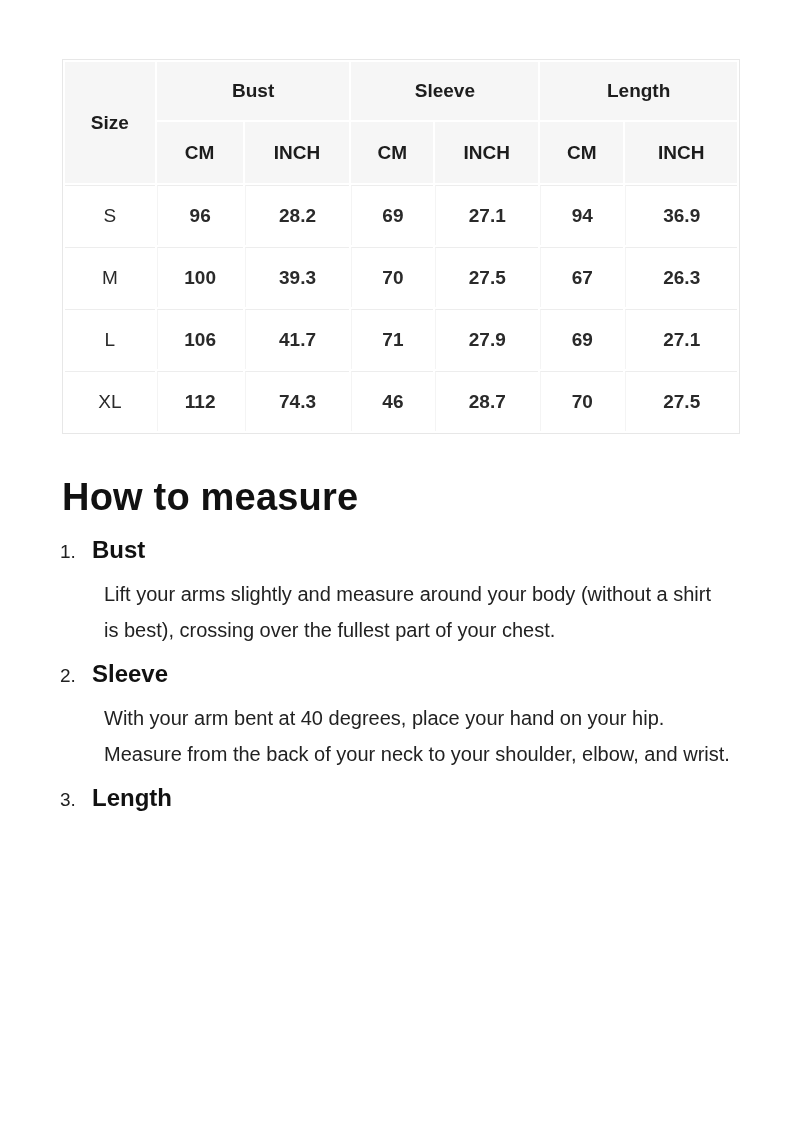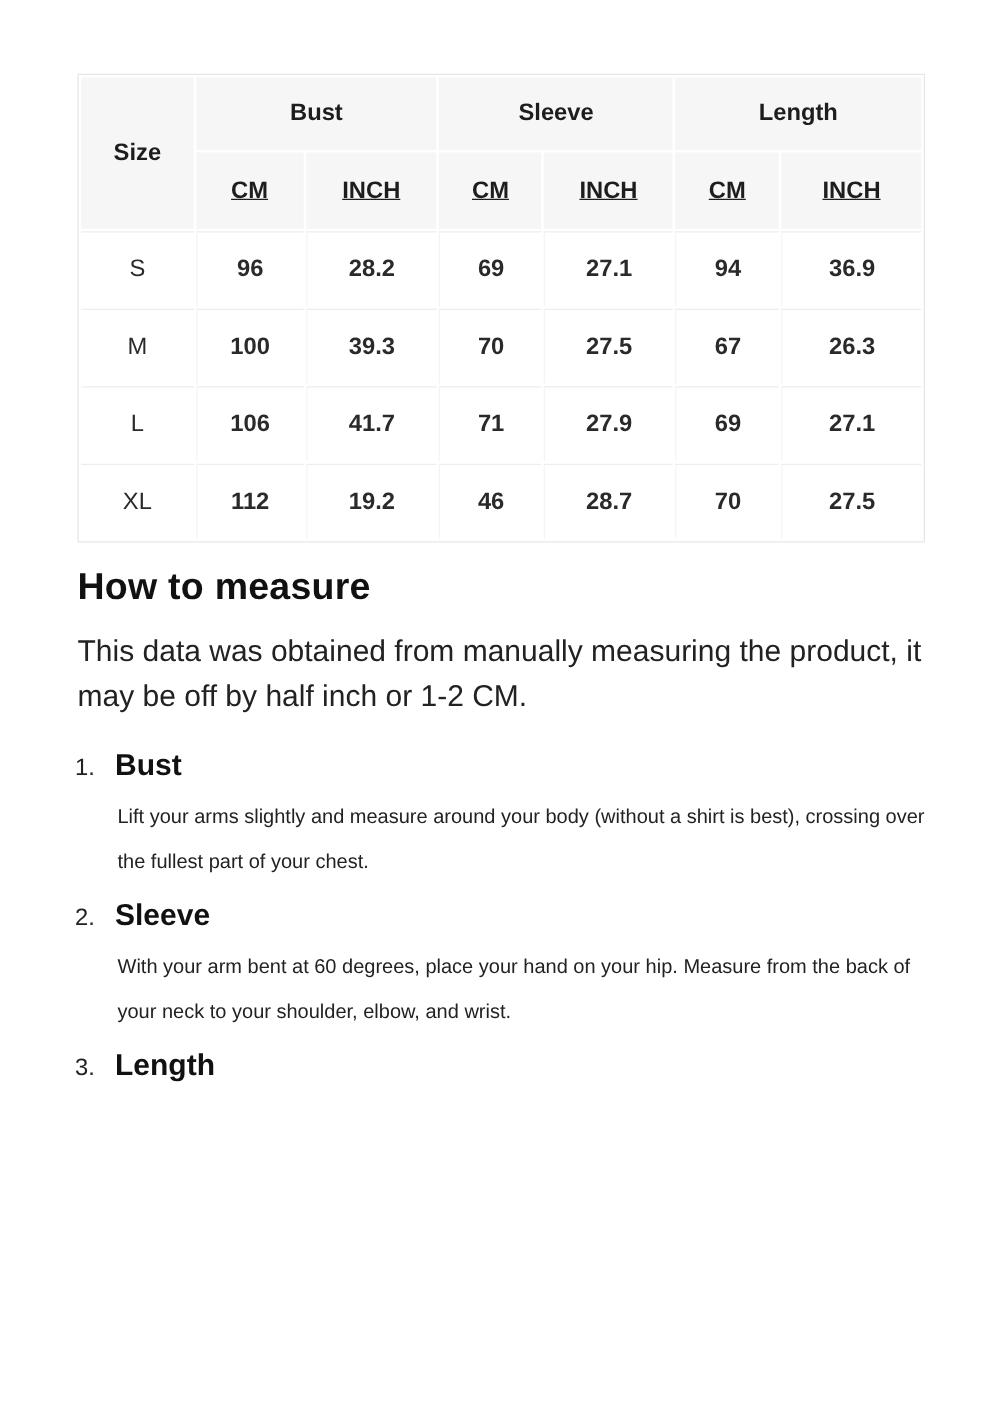--- a/index.html
+++ b/index.html
@@ -39,39 +39,39 @@
   table.size-chart th {
     background: #f6f6f6;
     font-size: 19px;
     font-weight: bold;
     color: #1d1d1d;
     text-align: center;
     vertical-align: middle;
     padding: 0;
   }
   table.size-chart th.group-th { height: 58px; }
-  table.size-chart th.unit-th  { height: 61px; text-decoration: underline; }
+  table.size-chart th.unit-th  { height: 61px; }
   table.size-chart td {
     background: #ffffff;
     font-size: 19px;
     color: #2a2a2a;
     text-align: center;
     vertical-align: middle;
     height: 60px;
     padding: 0;
     border-top: 1px solid #ededed;
   }
   table.size-chart td + td { border-left: 1px solid #f4f4f4; font-weight: bold; }
 
   
   .htm-title {
-    font-size: 30px;
+    font-size: 38px;
     font-weight: bold;
     color: #111111;
-    margin: 19px 0 17px 0;
+    margin: 42px 0 17px 0;
     letter-spacing: 0.2px;
   }
   .htm-intro {
     font-size: 24px;
     line-height: 36px;
     color: #222222;
     margin: 0 0 23px 0;
     max-width: 680px;
   }
   ol.steps {
@@ -92,24 +92,24 @@
     color: #222222;
   }
   .step-label {
     display: block;
     font-size: 24px;
     font-weight: bold;
     color: #111111;
     margin: 0 0 9px 0;
   }
   .step-text {
-    font-size: 16px;
+    font-size: 20px;
     line-height: 36px;
     color: #222222;
-    margin: 2px;
+    margin: 12px;
     max-width: 655px;
   }
 </style>
 </head>
 <body>
 
 <div class="page">
   <div class="content">
 
     <table class="size-chart">
@@ -162,43 +162,42 @@
           <td>106</td>
           <td>41.7</td>
           <td>71</td>
           <td>27.9</td>
           <td>69</td>
           <td>27.1</td>
         </tr>
         <tr>
           <td>XL</td>
           <td>112</td>
-          <td>19.2</td>
+          <td>74.3</td>
           <td>46</td>
           <td>28.7</td>
           <td>70</td>
           <td>27.5</td>
         </tr>
       </tbody>
     </table>
 
     <section>
       <h2 class="htm-title">How to measure</h2>
-      <p class="htm-intro">This data was obtained from manually measuring the product, it may be off by half inch or 1-2 CM.</p>
 
       <ol class="steps">
         <li class="step">
           <span class="step-num">1.</span>
           <span class="step-label">Bust</span>
           <p class="step-text">Lift your arms slightly and measure around your body (without a shirt is best), crossing over the fullest part of your chest.</p>
         </li>
         <li class="step">
           <span class="step-num">2.</span>
           <span class="step-label">Sleeve</span>
-          <p class="step-text">With your arm bent at 60 degrees, place your hand on your hip. Measure from the back of your neck to your shoulder, elbow, and wrist.</p>
+          <p class="step-text">With your arm bent at 40 degrees, place your hand on your hip. Measure from the back of your neck to your shoulder, elbow, and wrist.</p>
         </li>
         <li class="step">
           <span class="step-num">3.</span>
           <span class="step-label">Length</span>
         </li>
       </ol>
     </section>
 
   </div>
 </div>

